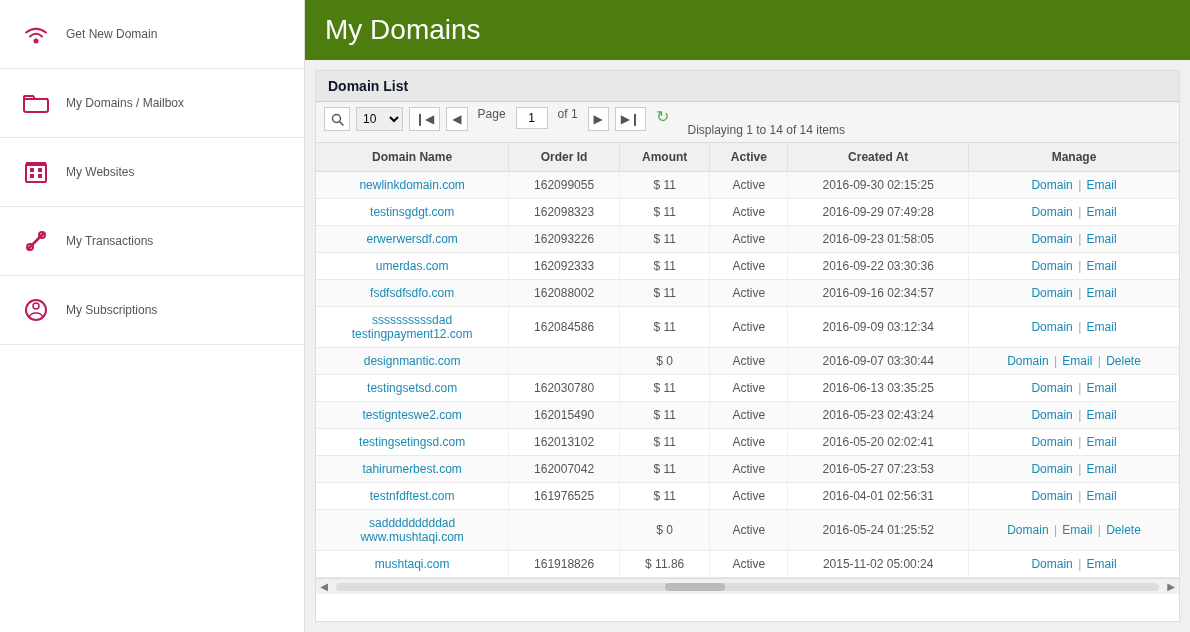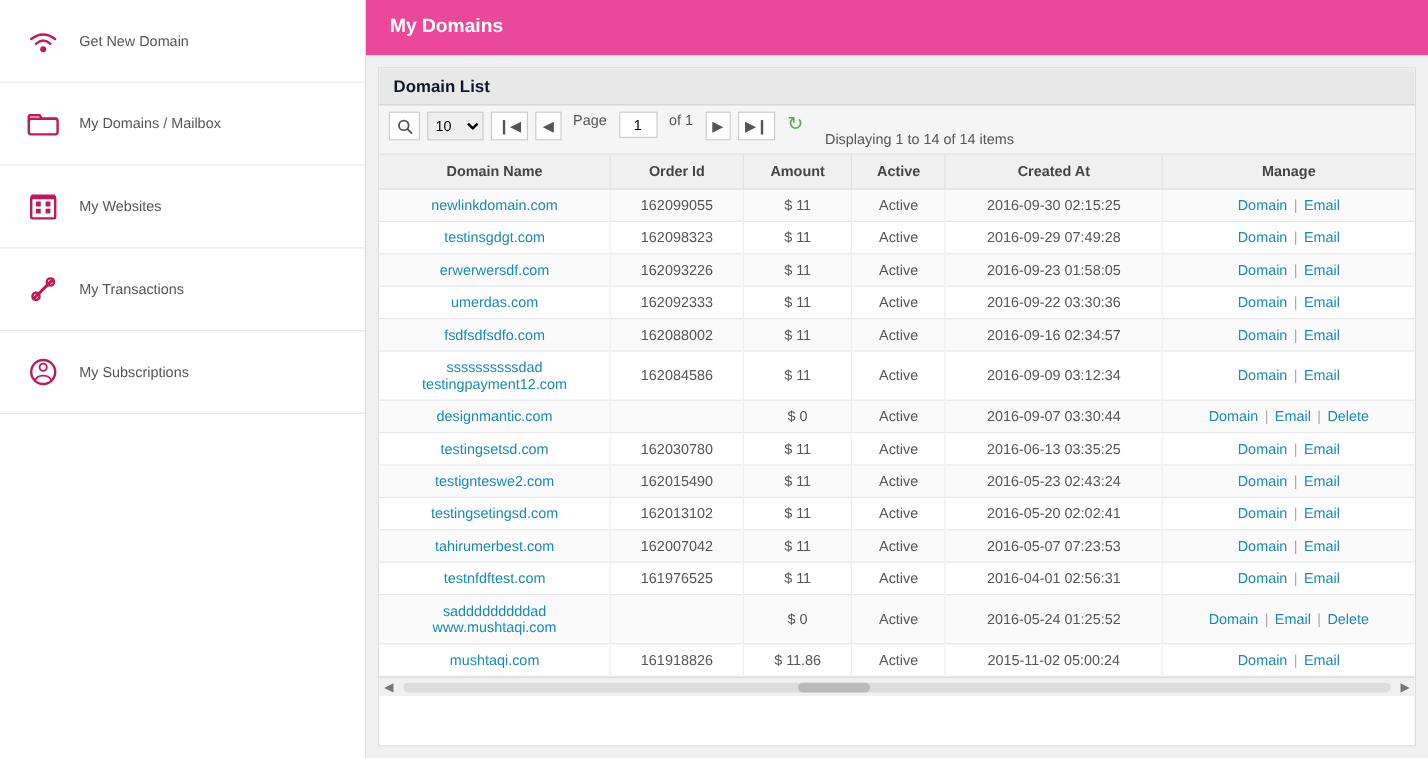--- a/index.html
+++ b/index.html
@@ -39,25 +39,25 @@
     }
 
     
     .main {
       flex: 1;
       display: flex;
       flex-direction: column;
       overflow: hidden;
     }
     .main-header {
-      background: #ec4899;
+      background: #4d7c0f;
       color: #fff;
       padding: 14px 20px;
-      font-size: 16px;
-      font-weight: bold;
+      font-size: 28px;
+      font-weight: normal;
     }
     .domain-list-section {
       background: #fff;
       flex: 1;
       overflow: auto;
       margin: 10px;
       border: 1px solid #ddd;
     }
     .section-title {
       background: #e8e8e8;
@@ -380,21 +380,21 @@
             <td>$ 11</td>
             <td>Active</td>
             <td>2016-05-20 02:02:41</td>
             <td><a class="manage-link">Domain</a><span class="manage-sep"> | </span><a class="manage-link">Email</a></td>
           </tr>
           <tr>
             <td><a class="domain-link">tahirumerbest.com</a></td>
             <td>162007042</td>
             <td>$ 11</td>
             <td>Active</td>
-            <td>2016-05-07 07:23:53</td>
+            <td>2016-05-27 07:23:53</td>
             <td><a class="manage-link">Domain</a><span class="manage-sep"> | </span><a class="manage-link">Email</a></td>
           </tr>
           <tr>
             <td><a class="domain-link">testnfdftest.com</a></td>
             <td>161976525</td>
             <td>$ 11</td>
             <td>Active</td>
             <td>2016-04-01 02:56:31</td>
             <td><a class="manage-link">Domain</a><span class="manage-sep"> | </span><a class="manage-link">Email</a></td>
           </tr>

